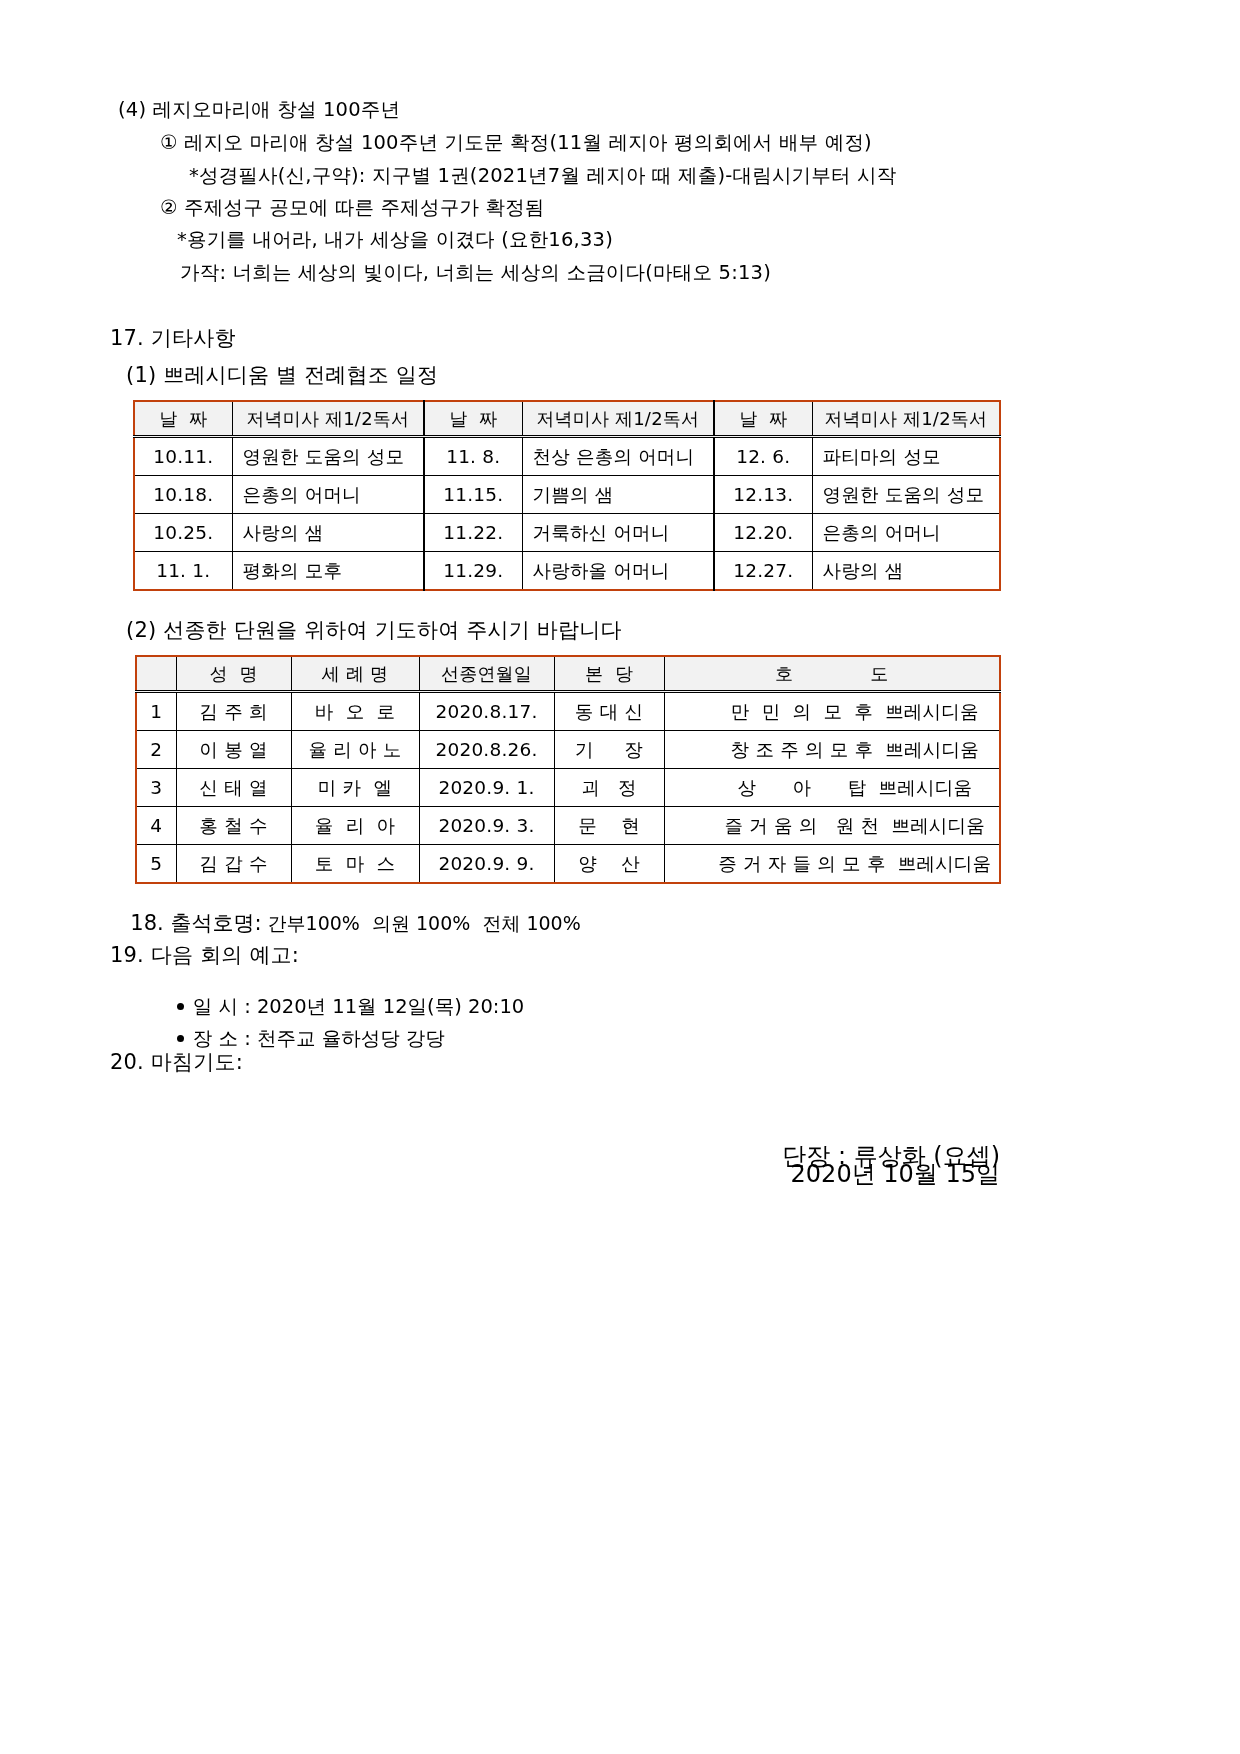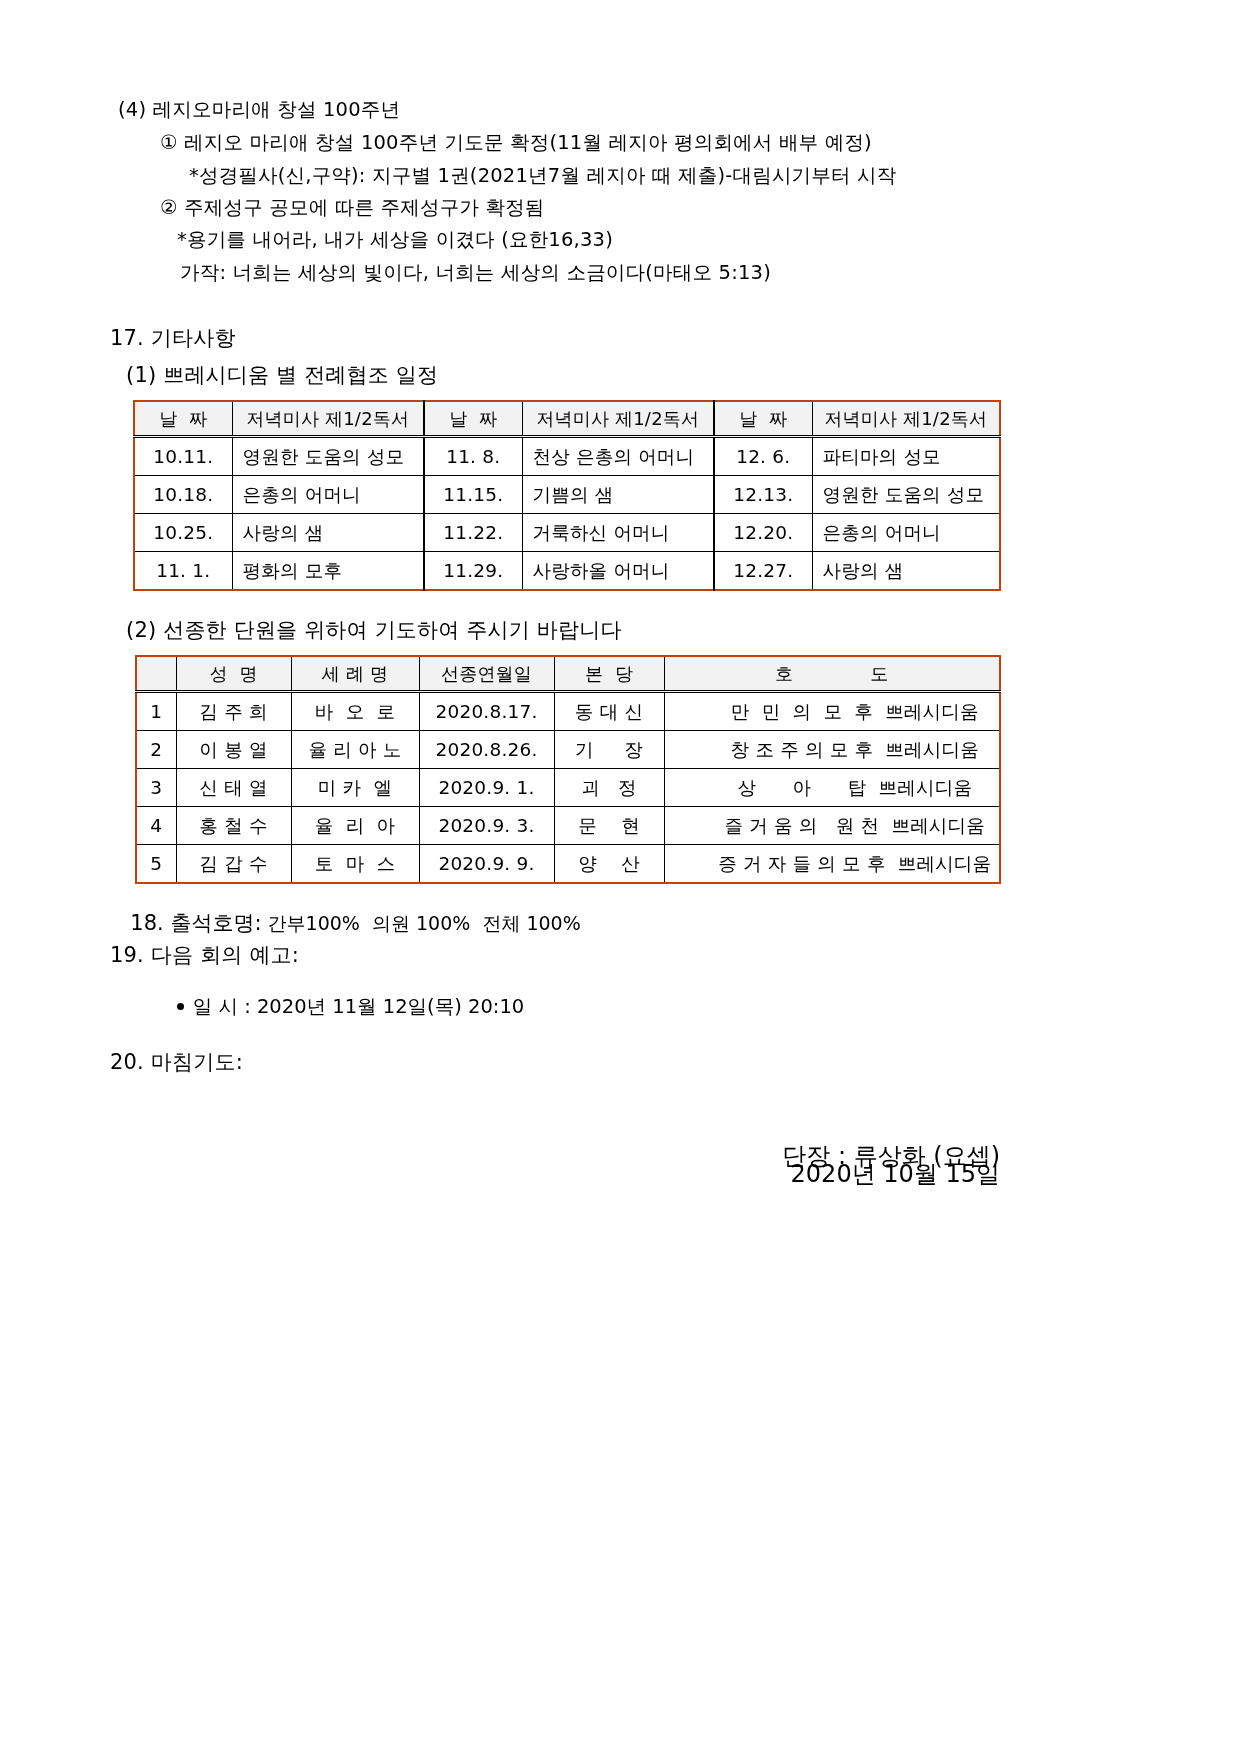--- a/index.html
+++ b/index.html
@@ -237,19 +237,22 @@
 
   <div style="position:absolute; left:110px; top:890px; white-space:pre;">
     <span style="font-size:21px;">18. 출석호명:</span><span style="font-size:19px;"> </span><span style="font-size:19px;">간부100%  의원 100%  전체 100%</span>
   </div>
 
   <div class="tline big" style="left:110px; top:945px;">19. 다음 회의 예고:</div>
 
   <div class="bullet" style="left:152px; top:970px;">
     <span class="dot"></span><span>일 시 : 2020년 11월 12일(목) 20:10</span>
   </div>
+  <div class="bullet" style="left:152px; top:1002px;">
+    <span class="dot"></span><span>장 소 : 천주교 율하성당 강당</span>
+  </div>
 
   <div class="tline big" style="left:110px; top:1052px;">20. 마침기도:</div>
 
   <div class="sign" style="right:240px; top:1158px;">2020년 10월 15일</div>
   <div class="sign" style="right:240px; top:1140px;">단장 : 류상화 (요셉)</div>
 
 </div>
 
 </body></html>

